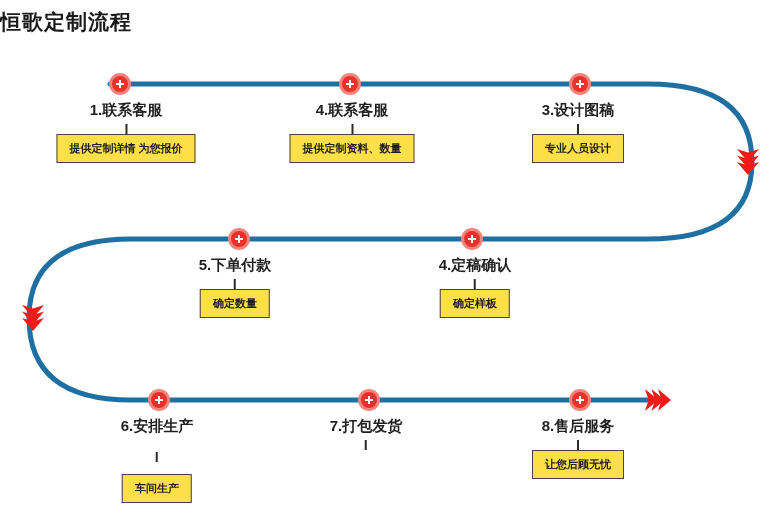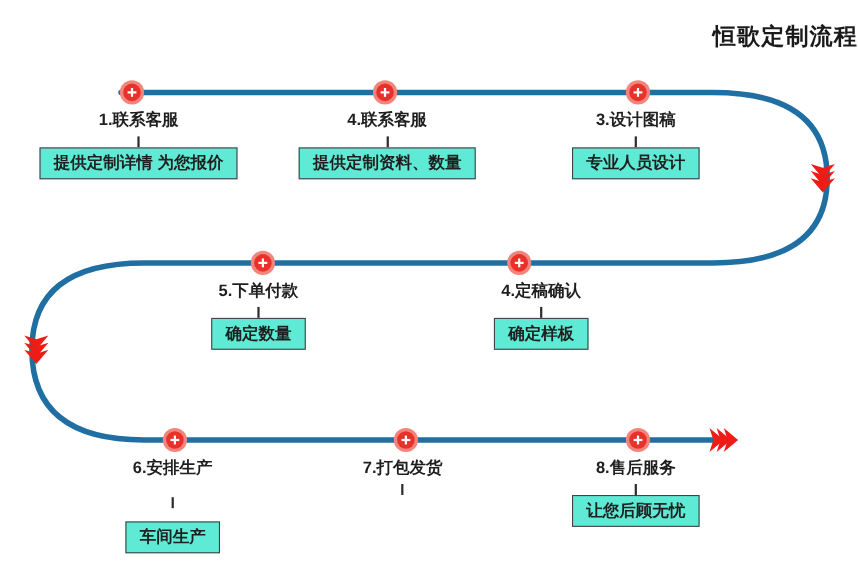--- a/index.html
+++ b/index.html
@@ -19,23 +19,23 @@
     position: absolute;
     left: 0; top: 0;
     width: 780px;
     height: 513px;
   }
 
   
   .header {
     position: absolute;
     left: 0;
-    top: 20px;
-    width: 780px;
-    text-align: right;
+    top: 8px;
+    width: 780px;
+    text-align: left;
   }
   .title {
     font-size: 21px;
     font-weight: bold;
     letter-spacing: 1px;
     color: #1a1a1a;
     line-height: 28px;
   }
   .subtitle-row {
     display: flex;
@@ -124,23 +124,23 @@
     line-height: 20px;
   }
   .step-tick {
     width: 2px;
     height: 10px;
     background: #2b2b2b;
     margin-top: 4px;
   }
   .step-box {
     border: 1px solid #444444;
-    background: #5eead4;
+    background: #fde047;
     padding: 5px 12px;
-    font-size: 15px;
+    font-size: 11px;
     font-weight: bold;
     color: #1f1f1f;
     white-space: nowrap;
     line-height: 17px;
     text-align: center;
   }
 </style>
 </head>
 <body>
 
@@ -227,21 +227,21 @@
       <div class="step" style="left: 578px; top: 100px;">
         <div class="step-title">3.设计图稿</div>
         <div class="step-tick"></div>
         <div class="step-box">专业人员设计</div>
       </div>
       <div class="step" style="left: 235px; top: 255px; justify-content: flex-end;">
         <div class="step-title">5.下单付款</div>
         <div class="step-tick"></div>
         <div class="step-box">确定数量</div>
       </div>
-      <div class="step" style="left: 492px; top: 255px;">
+      <div class="step" style="left: 475px; top: 255px;">
         <div class="step-title">4.定稿确认</div>
         <div class="step-tick"></div>
         <div class="step-box">确定样板</div>
       </div>
       <div class="step" style="left: 157px; top: 416px; gap: 12px;">
         <div class="step-title">6.安排生产</div>
         <div class="step-tick"></div>
         <div class="step-box">车间生产</div>
       </div>
       <div class="step" style="left: 366px; top: 416px;">

